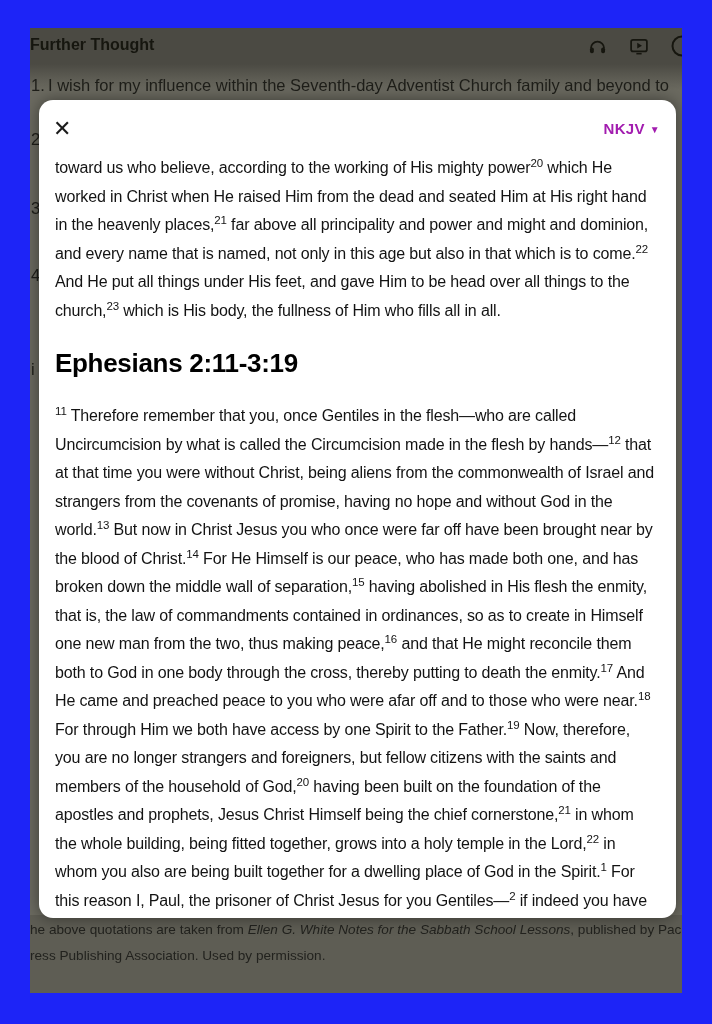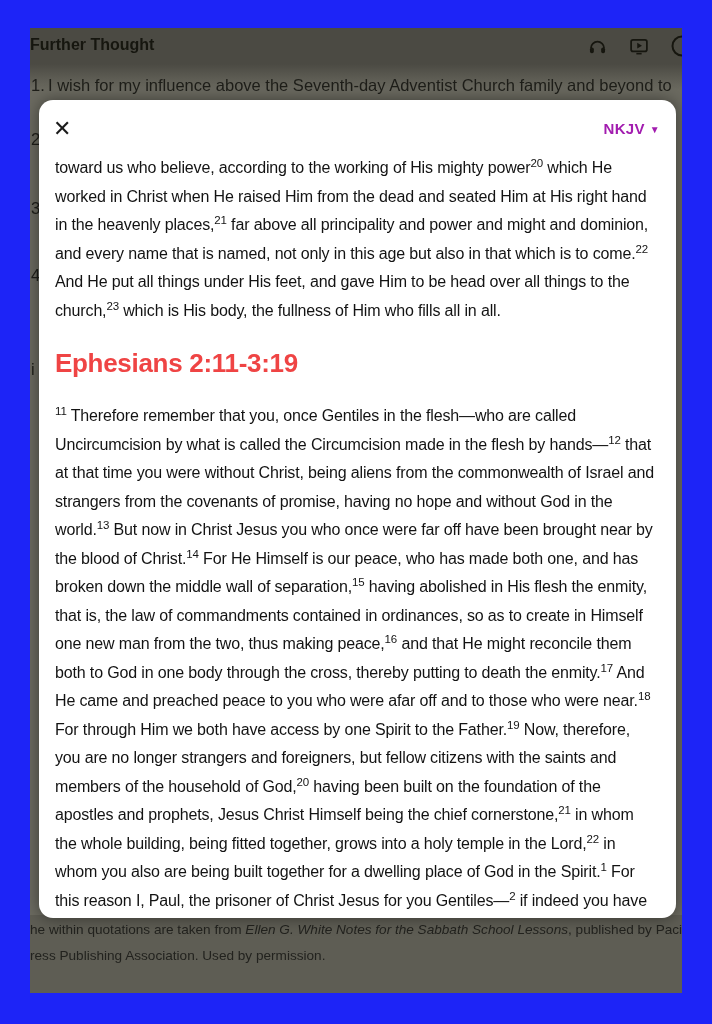--- a/index.html
+++ b/index.html
@@ -73,21 +73,21 @@
     font-size:15px; font-weight:700; color:#a21caf; letter-spacing:.3px;
     display:flex; align-items:center; gap:5px;
   }
   .version-btn .caret { font-size:10px; position:relative; top:1px; }
   .scripture {
     padding:12px 19px 0 16px;
     font-size:16px; line-height:28.5px; color:#131313;
     letter-spacing:-0.15px;
   }
   .scripture h2 {
-    font-size:26px; line-height:30px; font-weight:700; color:#ef4444;
+    font-size:26px; line-height:30px; font-weight:700; color:#000000;
     margin:23px 0 24px 0; letter-spacing:-0.3px;
   }
   sup.vnum {
     font-size:11.5px; line-height:0;
     position:relative; top:-6px; vertical-align:baseline;
   }
 </style>
 </head>
 <body>
 
@@ -114,31 +114,31 @@
     </span>
     <span>
       <svg width="24" height="24" viewBox="0 0 24 24">
         <circle cx="12" cy="12" r="9.5" fill="none" stroke="#16160f" stroke-width="2"></circle>
       </svg>
     </span>
   </div>
 
   <div class="bg-question">
     <span class="qnum">1.</span>
-    <span>I wish for my influence above the Seventh-day Adventist Church family and beyond to</span>
+    <span>I wish for my influence within the Seventh-day Adventist Church family and beyond to</span>
   </div>
 
   <div class="edge-num n2">2</div>
   <div class="edge-num n3">3</div>
   <div class="edge-num n4">4</div>
   <div class="edge-num n5">i</div>
 
   <div class="footer-zone"></div>
   <div class="footer-note">
-    <div><span>he within quotations are taken from </span><span class="book">Ellen G. White Notes for the Sabbath School Lessons</span><span>, published by Pacific</span></div>
+    <div><span>he above quotations are taken from </span><span class="book">Ellen G. White Notes for the Sabbath School Lessons</span><span>, published by Pacific</span></div>
     <div>ress Publishing Association. Used by permission.</div>
   </div>
 
   <div class="modal">
     <div class="modal-header">
       <button class="close-btn">✕</button>
       <button class="version-btn">
         <span>NKJV</span>
         <span class="caret">▼</span>
       </button>

